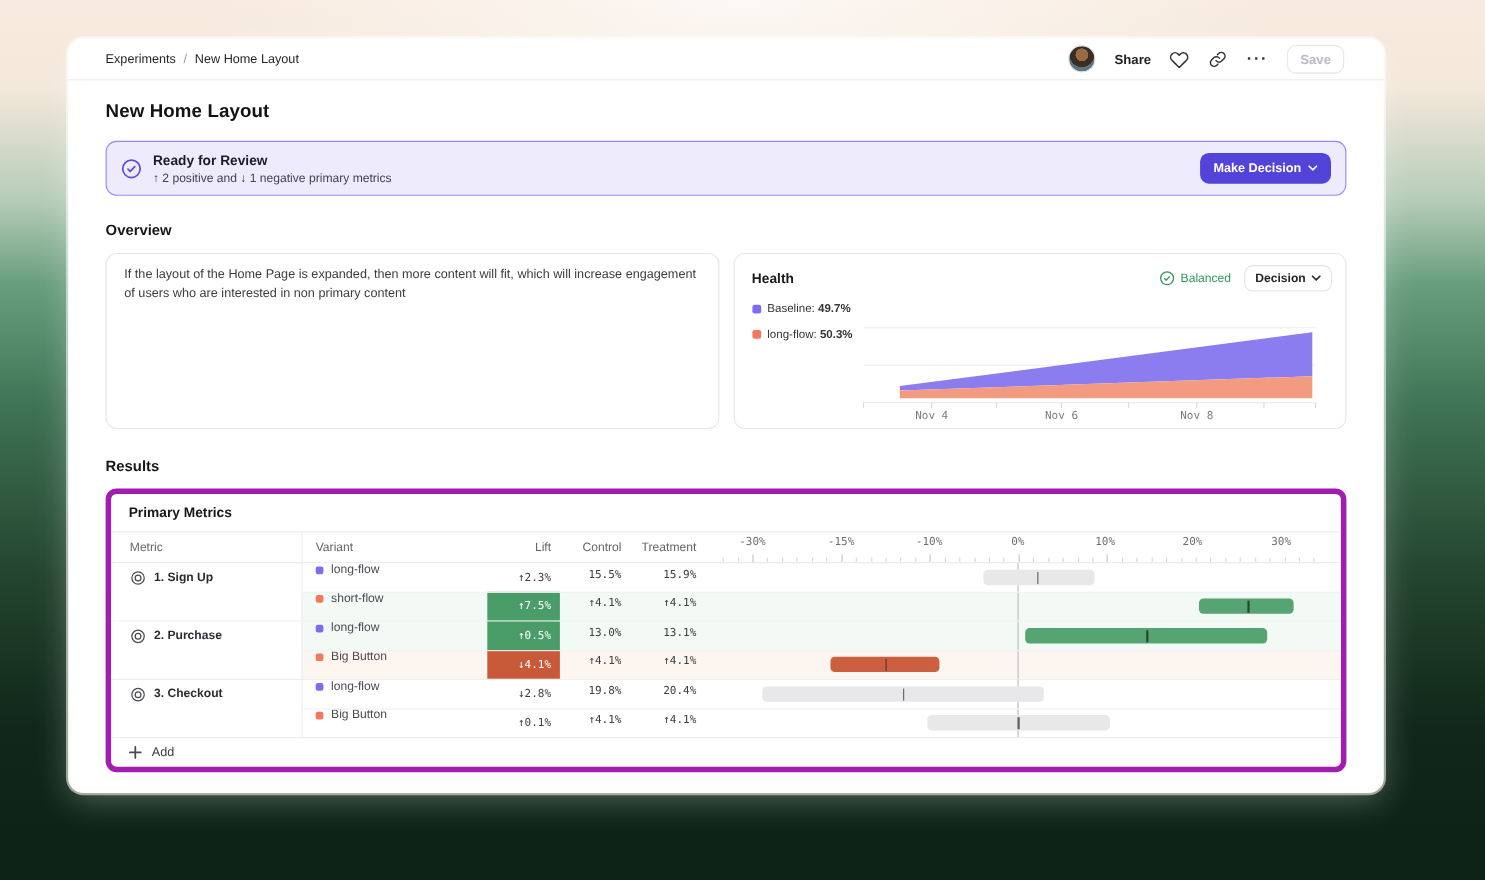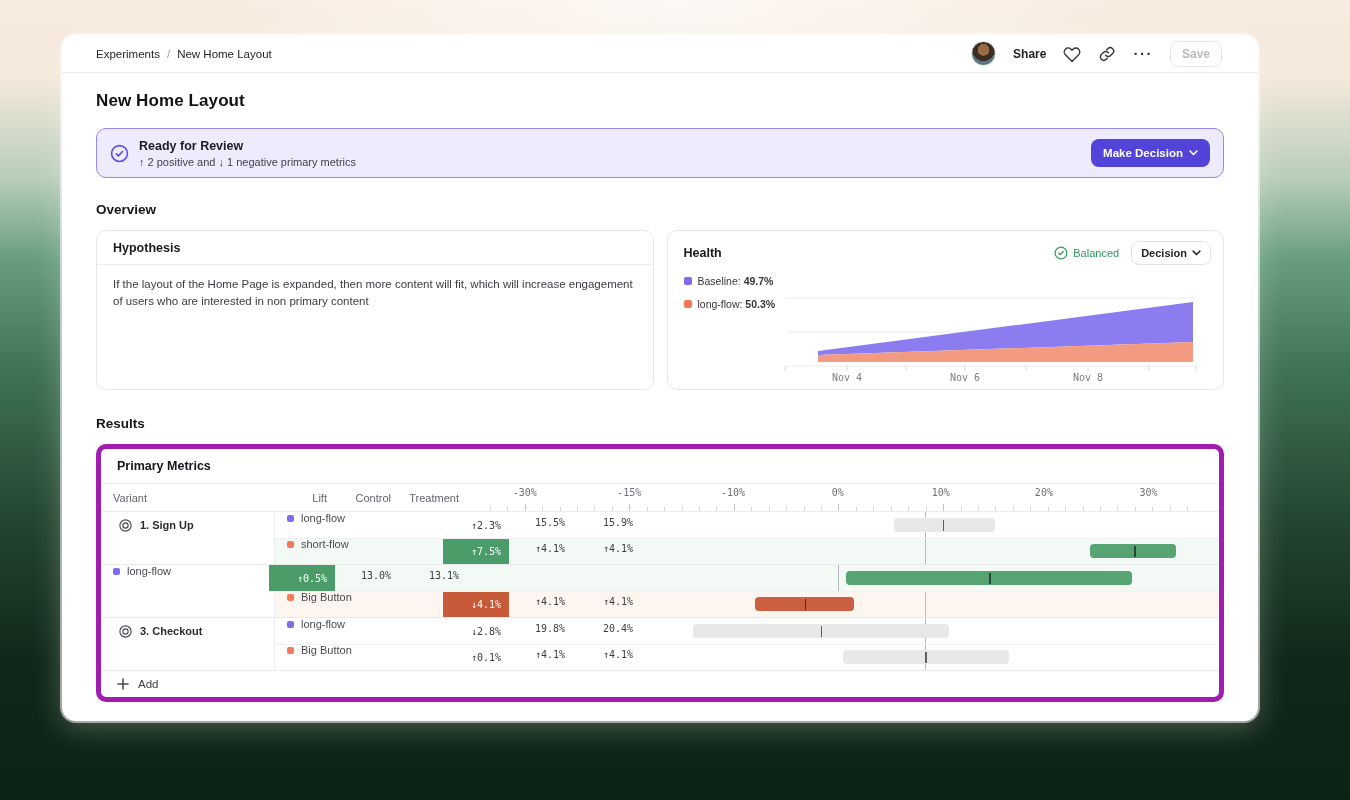--- a/index.html
+++ b/index.html
@@ -155,23 +155,20 @@
             <path d="M1.5 1.5 6 6l4.5-4.5"></path>
           </svg>
       </button>
     </div>
 
     <div class="section-h overview-h">Overview</div>
 
     <div class="cards-row">
 
       <div class="panel">
-        <div class="panel-head hyp-head">
-          <span class="panel-title">Hypothesis</span>
-        </div>
         <div class="hyp-body">If the layout of the Home Page is expanded, then more content will fit, which will increase engagement of users who are interested in non primary content</div>
       </div>
 
       <div class="panel">
         <div class="panel-head">
           <span class="panel-title">Health</span>
           <div class="health-right">
             <span class="balanced">
               <svg viewBox="0 0 24 24" fill="none" stroke="currentColor" stroke-width="2" stroke-linecap="round" stroke-linejoin="round">
                   <circle cx="12" cy="12" r="10"></circle>
@@ -217,20 +214,23 @@
           </svg>
       </div>
     </div>
 
     <div class="section-h results-h">Results</div>
 
     <div class="pm-card">
       <div class="pm-header">Primary Metrics</div>
 
       <div class="pm-thead">
+        <div class="cell c-metric">
+            <span>Metric</span>
+          </div>
         <div class="cell c-variant">
             <span>Variant</span>
           </div>
         <div class="cell c-lift">
             <span>Lift</span>
           </div>
         <div class="cell c-control"><span>Control</span></div>
         <div class="cell c-treat"><span>Treatment</span></div>
         <div class="cell c-plot" id="axis-cell">
             <span class="axis-label" style="left: 8.4%;">-30%</span>
@@ -334,20 +334,29 @@
     <div class="cell c-plot">
       <span class="zero-line" style="left: 49.7%;"></span>
       <span class="bar bar-green" style="left: 77.9%; width: 14.8%;">
         <span class="bar-tick" style="left: 51.3514%;"></span>
       </span>
     </div>
   </div>
           </div>
           <div class="group">
             <div class="row tint-green">
+    <div class="cell c-metric">
+      <span class="m-icon">
+        <svg viewBox="0 0 24 24" fill="none" stroke="currentColor" stroke-width="1.8">
+                    <circle cx="12" cy="12" r="9"></circle>
+                    <circle cx="12" cy="12" r="4.2"></circle>
+                  </svg>
+      </span>
+      <span class="m-label">2. Purchase</span>
+    </div>
     <div class="cell c-variant">
       <span class="v-swatch" style="background: rgb(126, 108, 238);"></span>
       <span class="v-label">long-flow</span>
     </div>
     <div class="cell c-lift cell-green">
                 <span class="num">↑0.5%</span>
               </div>
     <div class="cell c-control"><span class="num">13.0%</span></div>
     <div class="cell c-treat"><span class="num">13.1%</span></div>
     <div class="cell c-plot">

